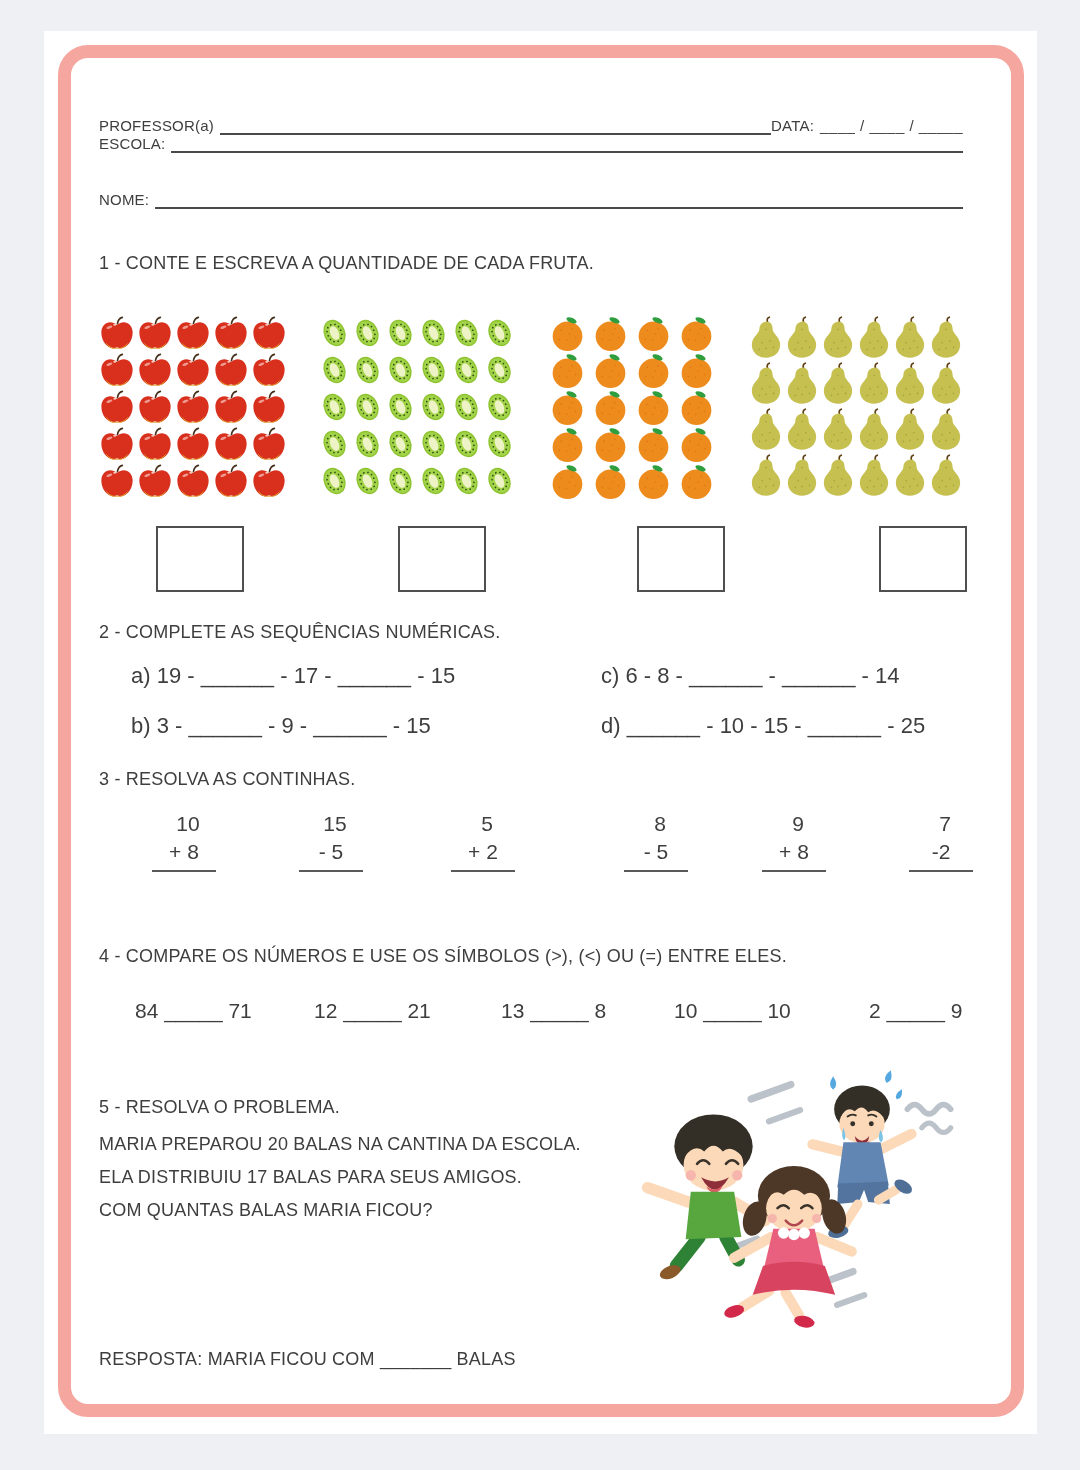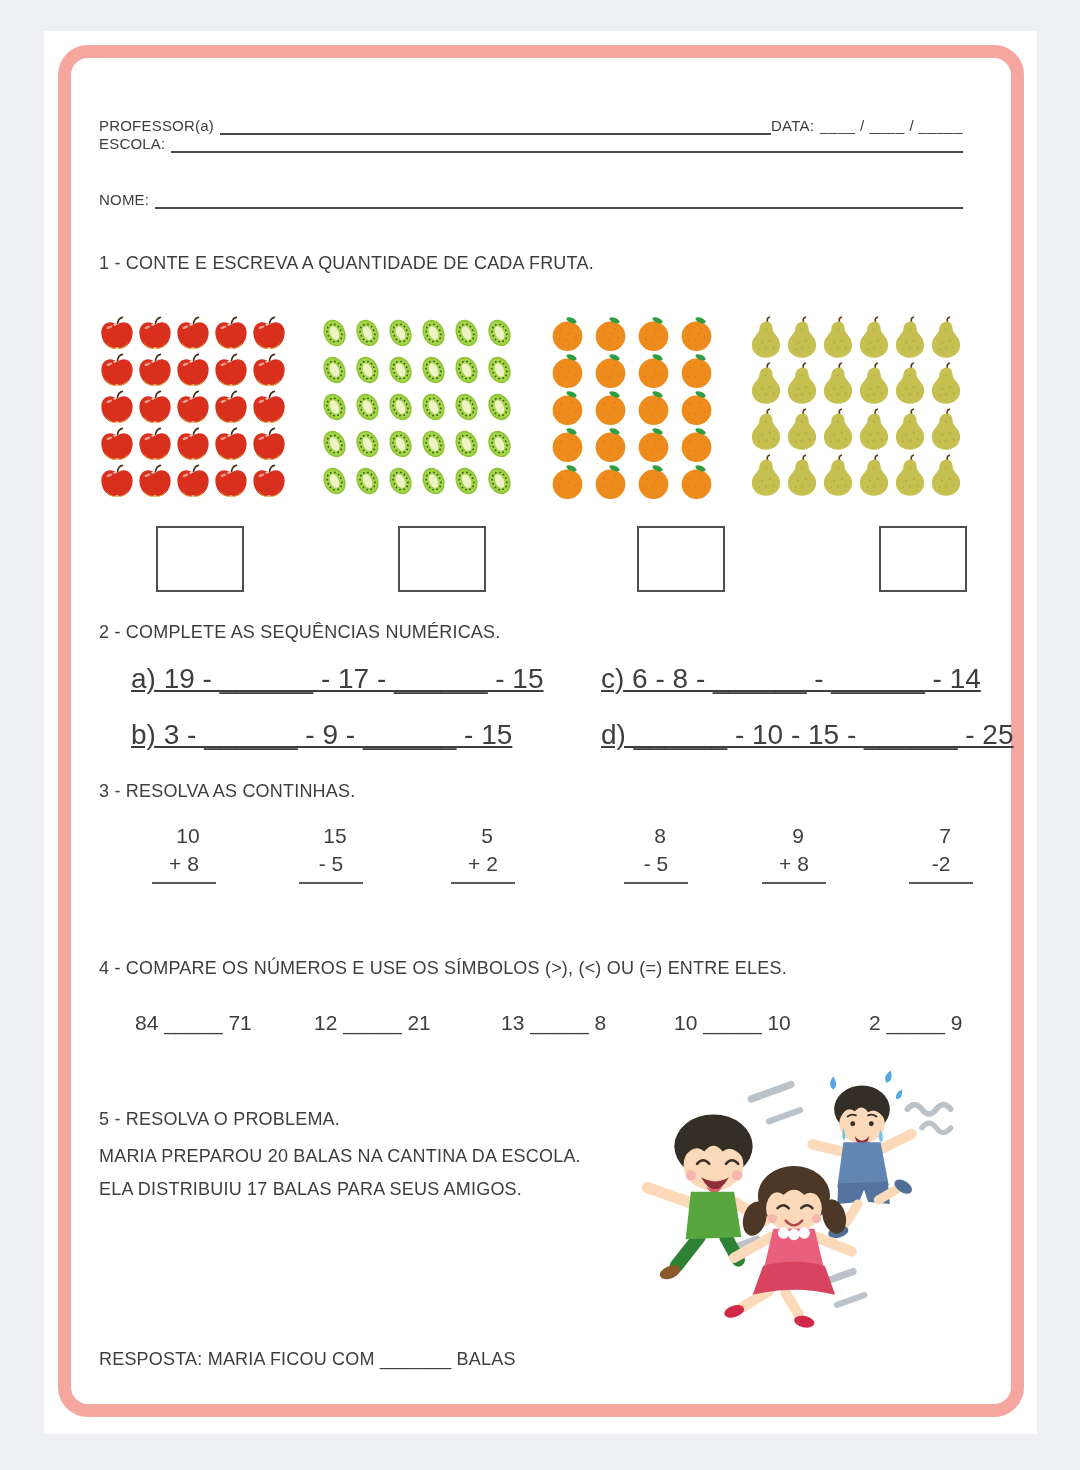--- a/index.html
+++ b/index.html
@@ -36,21 +36,21 @@
   .fruit-grid { display:grid; column-gap:2px; }
   .fruit { display:block; }
   
   .boxes { position:relative; height:68px; margin-top:24px; }
   .abox { position:absolute; top:0; width:88px; height:66px; border:2px solid #4f4f4f; background:#fff; }
   
   .q2-title { margin-top:28px; }
   .q2-items { margin-top:20px; padding-left:32px; display:grid;
               grid-template-columns:470px auto; grid-auto-flow:column;
               grid-template-rows:repeat(2,auto); row-gap:24px; }
-  .seq-item { font-size:28px; white-space:nowrap;text-decoration:underline; }
+  .seq-item { font-size:22px; white-space:nowrap; }
   
   .q3-title { margin-top:30px; }
   .q3-row { position:relative; height:104px; margin-top:22px; }
   .sum { position:absolute; top:0; width:64px; font-size:21px; text-align:center; }
   .sum-top { padding-left:8px; }
   .sum-bottom { margin-top:4px; }
   .sum-line { border-bottom:2px solid #5a5a5a; margin-top:6px; }
   
   .q4-title { margin-top:30px; }
   .q4-row { position:relative; height:42px; margin-top:32px; font-size:21px; }
@@ -499,20 +499,21 @@
         <div class="cmp" style="left: 215px;">12 _____ 21</div>
         <div class="cmp" style="left: 402px;">13 _____ 8</div>
         <div class="cmp" style="left: 575px;">10 _____ 10</div>
         <div class="cmp" style="left: 770px;">2 _____ 9</div>
       </div>
 
     <div class="q-title q5-title">5 - RESOLVA O PROBLEMA.</div>
     <div class="q5-lines">
         <p>MARIA PREPAROU 20 BALAS NA CANTINA DA ESCOLA.</p>
         <p>ELA DISTRIBUIU 17 BALAS PARA SEUS AMIGOS.</p>
+        <p>COM QUANTAS BALAS MARIA FICOU?</p>
       </div>
 
     <svg class="illustration" viewBox="0 0 320 265">
 
       <g fill="#bcc2c9">
         <rect x="0" y="0" width="48" height="7" rx="3.5" transform="translate(112,32) rotate(-20)"></rect>
         <rect x="0" y="0" width="38" height="6" rx="3" transform="translate(130,54) rotate(-20)"></rect>
         <rect x="0" y="0" width="44" height="7" rx="3.5" transform="translate(176,212) rotate(-20)"></rect>
         <rect x="0" y="0" width="34" height="6" rx="3" transform="translate(196,232) rotate(-20)"></rect>
         <rect x="0" y="0" width="30" height="6" rx="3" transform="translate(96,176) rotate(-20)"></rect>

